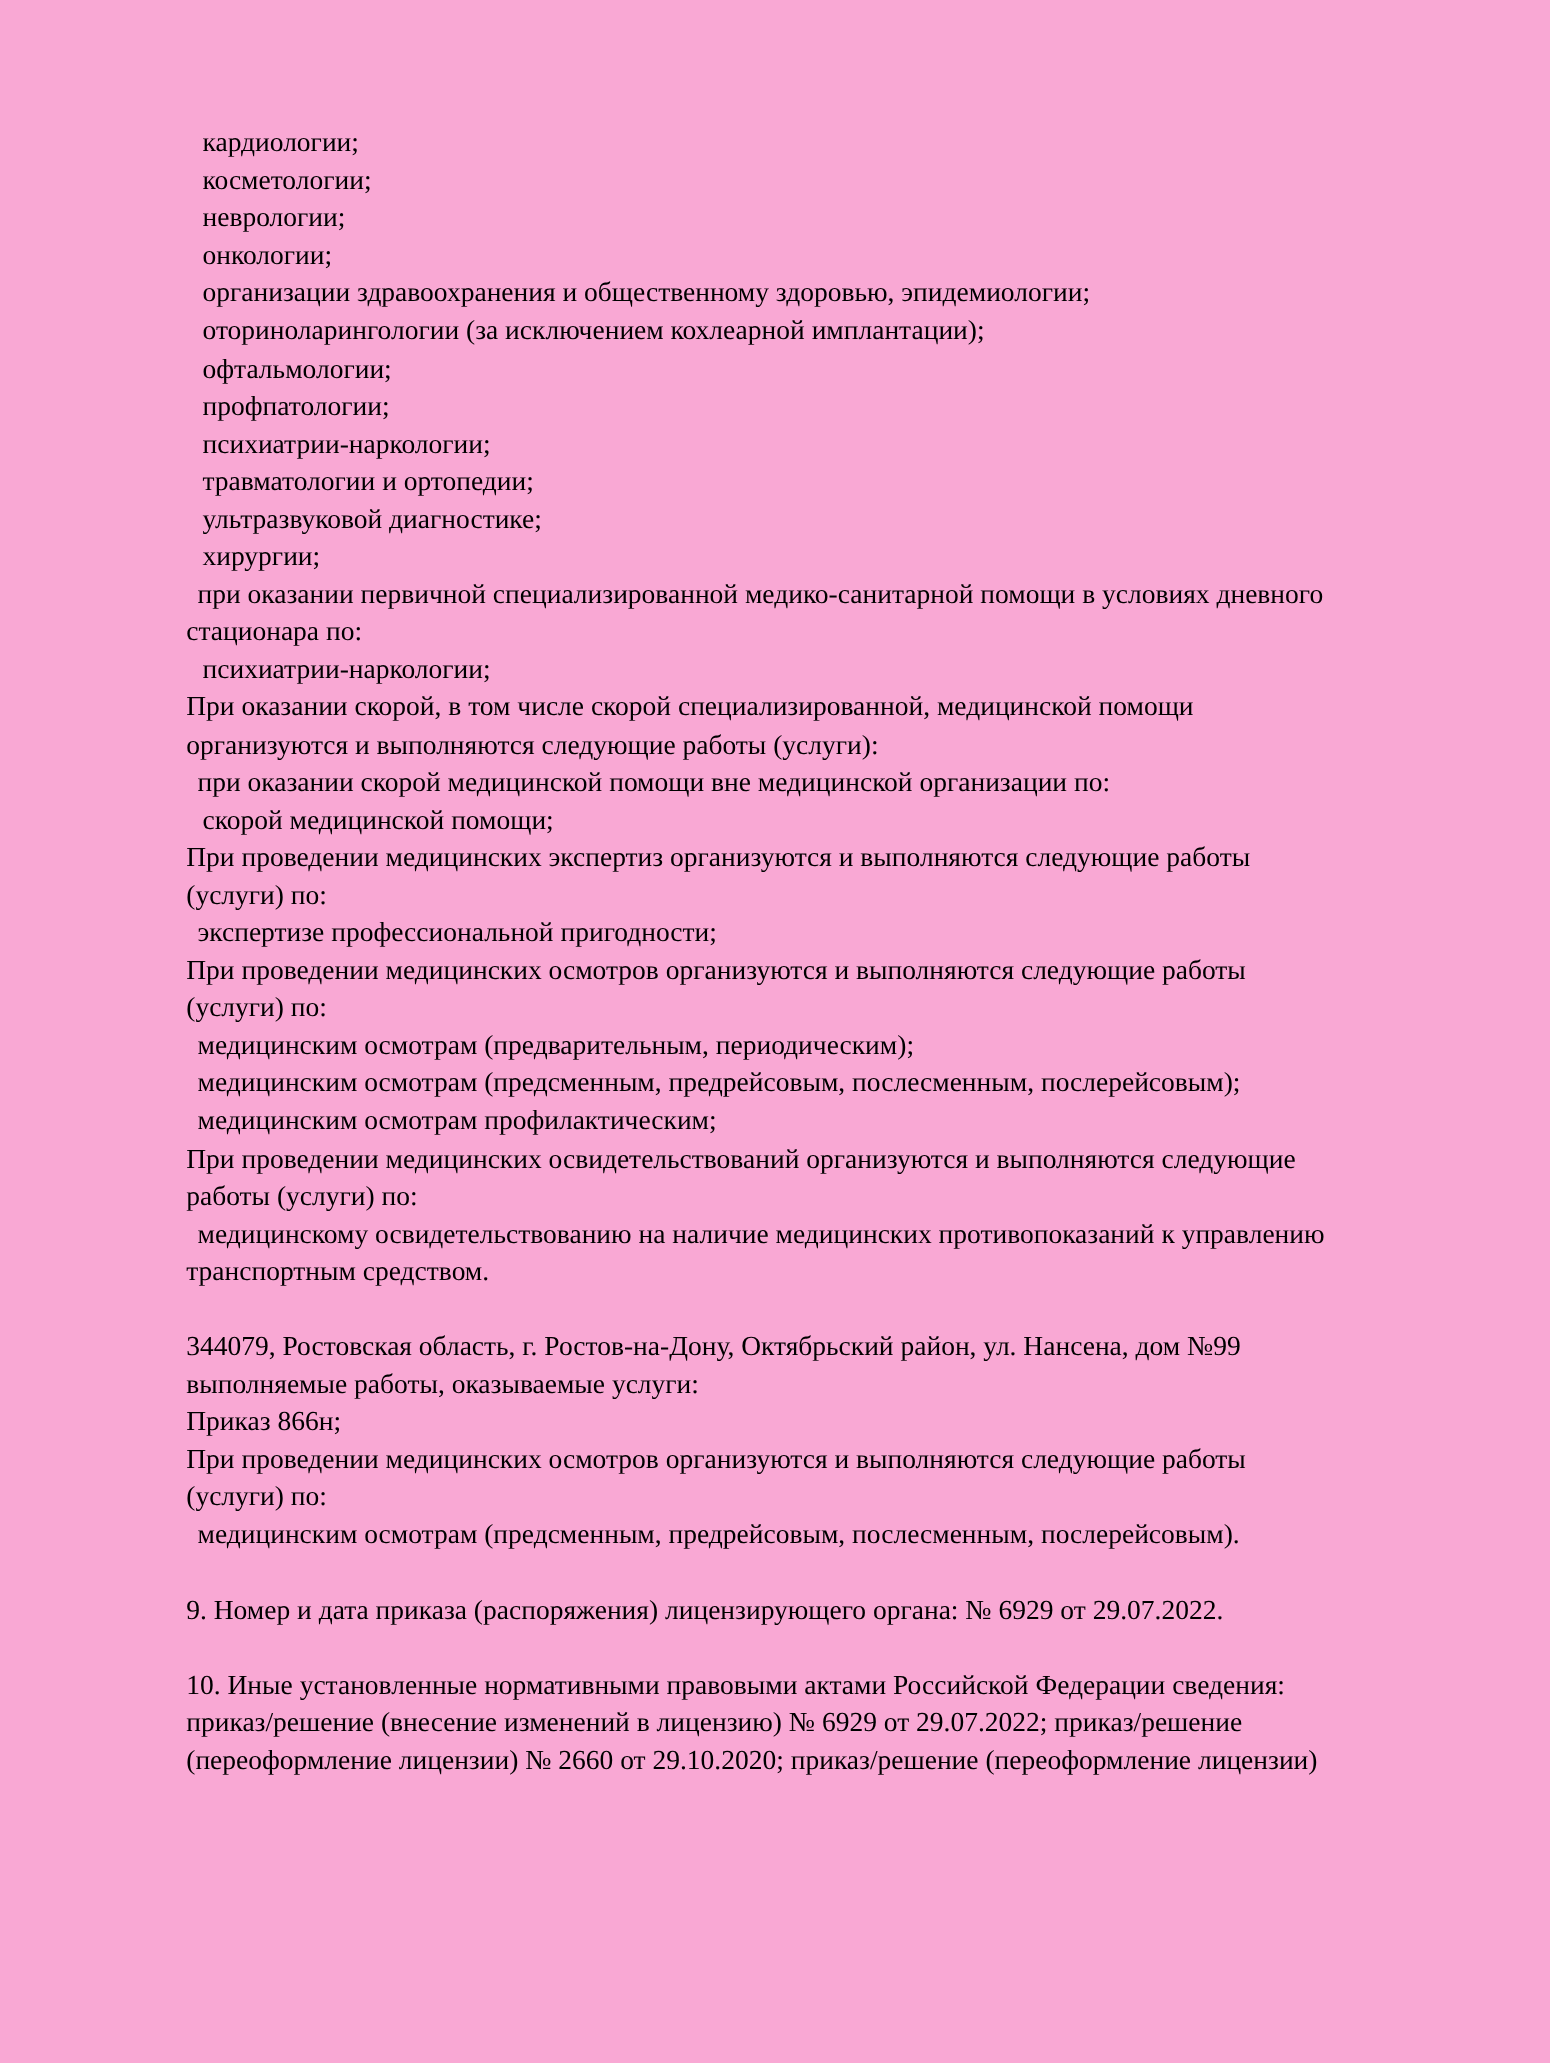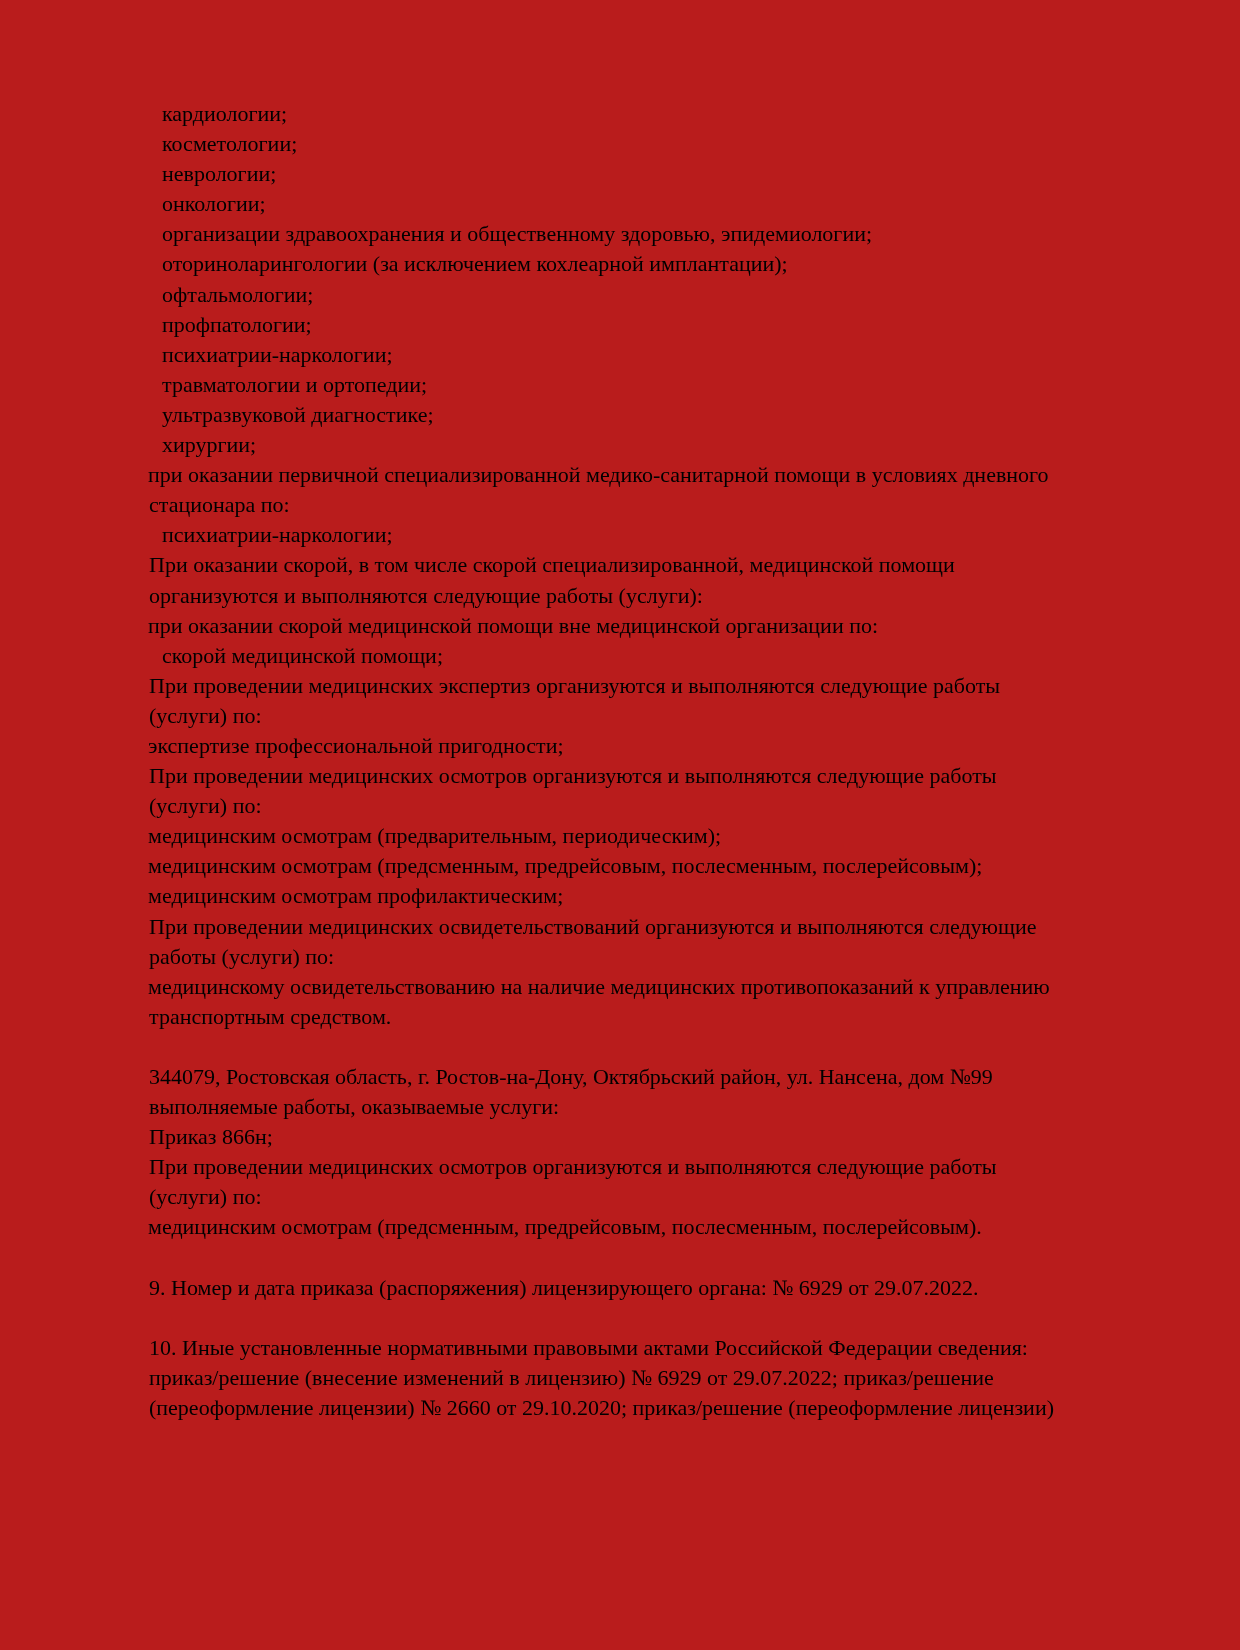--- a/index.html
+++ b/index.html
@@ -4,41 +4,41 @@
 <style>
   html, body {
     margin: 0;
     padding: 0;
     background: #ffffff;
   }
   .page {
     position: relative;
     width: 1240px;
     height: 1650px;
-    background: #b91c1c;
+    background: #f9a8d4;
     overflow: hidden;
     font-family: "Liberation Serif", "DejaVu Serif", serif;
     color: #000000;
   }
   .doc {
     position: absolute;
     left: 137px;
     top: 99px;
     width: 1060px;
     font-size: 22px;
     line-height: 30.1px;
     letter-spacing: 0;
     white-space: pre;
   }
   .line {
     height: 30.1px;
     white-space: pre;
   }
   .indent-0 { margin-left: 12px; }
-  .indent-1 { margin-left: 11px; }
+  .indent-1 { margin-left: 21px; }
   .indent-2 { margin-left: 25px; }
 </style>
 </head>
 <body>
 
 <div class="page">
   <div class="doc"><div class="line indent-2">кардиологии;</div><div class="line indent-2">косметологии;</div><div class="line indent-2">неврологии;</div><div class="line indent-2">онкологии;</div><div class="line indent-2">организации здравоохранения и общественному здоровью, эпидемиологии;</div><div class="line indent-2">оториноларингологии (за исключением кохлеарной имплантации);</div><div class="line indent-2">офтальмологии;</div><div class="line indent-2">профпатологии;</div><div class="line indent-2">психиатрии-наркологии;</div><div class="line indent-2">травматологии и ортопедии;</div><div class="line indent-2">ультразвуковой диагностике;</div><div class="line indent-2">хирургии;</div><div class="line indent-1">при оказании первичной специализированной медико-санитарной помощи в условиях дневного</div><div class="line indent-0">стационара по:</div><div class="line indent-2">психиатрии-наркологии;</div><div class="line indent-0">При оказании скорой, в том числе скорой специализированной, медицинской помощи</div><div class="line indent-0">организуются и выполняются следующие работы (услуги):</div><div class="line indent-1">при оказании скорой медицинской помощи вне медицинской организации по:</div><div class="line indent-2">скорой медицинской помощи;</div><div class="line indent-0">При проведении медицинских экспертиз организуются и выполняются следующие работы</div><div class="line indent-0">(услуги) по:</div><div class="line indent-1">экспертизе профессиональной пригодности;</div><div class="line indent-0">При проведении медицинских осмотров организуются и выполняются следующие работы</div><div class="line indent-0">(услуги) по:</div><div class="line indent-1">медицинским осмотрам (предварительным, периодическим);</div><div class="line indent-1">медицинским осмотрам (предсменным, предрейсовым, послесменным, послерейсовым);</div><div class="line indent-1">медицинским осмотрам профилактическим;</div><div class="line indent-0">При проведении медицинских освидетельствований организуются и выполняются следующие</div><div class="line indent-0">работы (услуги) по:</div><div class="line indent-1">медицинскому освидетельствованию на наличие медицинских противопоказаний к управлению</div><div class="line indent-0">транспортным средством.</div><div class="line indent-0">&nbsp;</div><div class="line indent-0">344079, Ростовская область, г. Ростов-на-Дону, Октябрьский район, ул. Нансена, дом №99</div><div class="line indent-0">выполняемые работы, оказываемые услуги:</div><div class="line indent-0">Приказ 866н;</div><div class="line indent-0">При проведении медицинских осмотров организуются и выполняются следующие работы</div><div class="line indent-0">(услуги) по:</div><div class="line indent-1">медицинским осмотрам (предсменным, предрейсовым, послесменным, послерейсовым).</div><div class="line indent-0">&nbsp;</div><div class="line indent-0">9. Номер и дата приказа (распоряжения) лицензирующего органа: № 6929 от 29.07.2022.</div><div class="line indent-0">&nbsp;</div><div class="line indent-0">10. Иные установленные нормативными правовыми актами Российской Федерации сведения:</div><div class="line indent-0">приказ/решение (внесение изменений в лицензию) № 6929 от 29.07.2022; приказ/решение</div><div class="line indent-0">(переоформление лицензии) № 2660 от 29.10.2020; приказ/решение (переоформление лицензии)</div></div>
 </div>
 
 </body></html>

